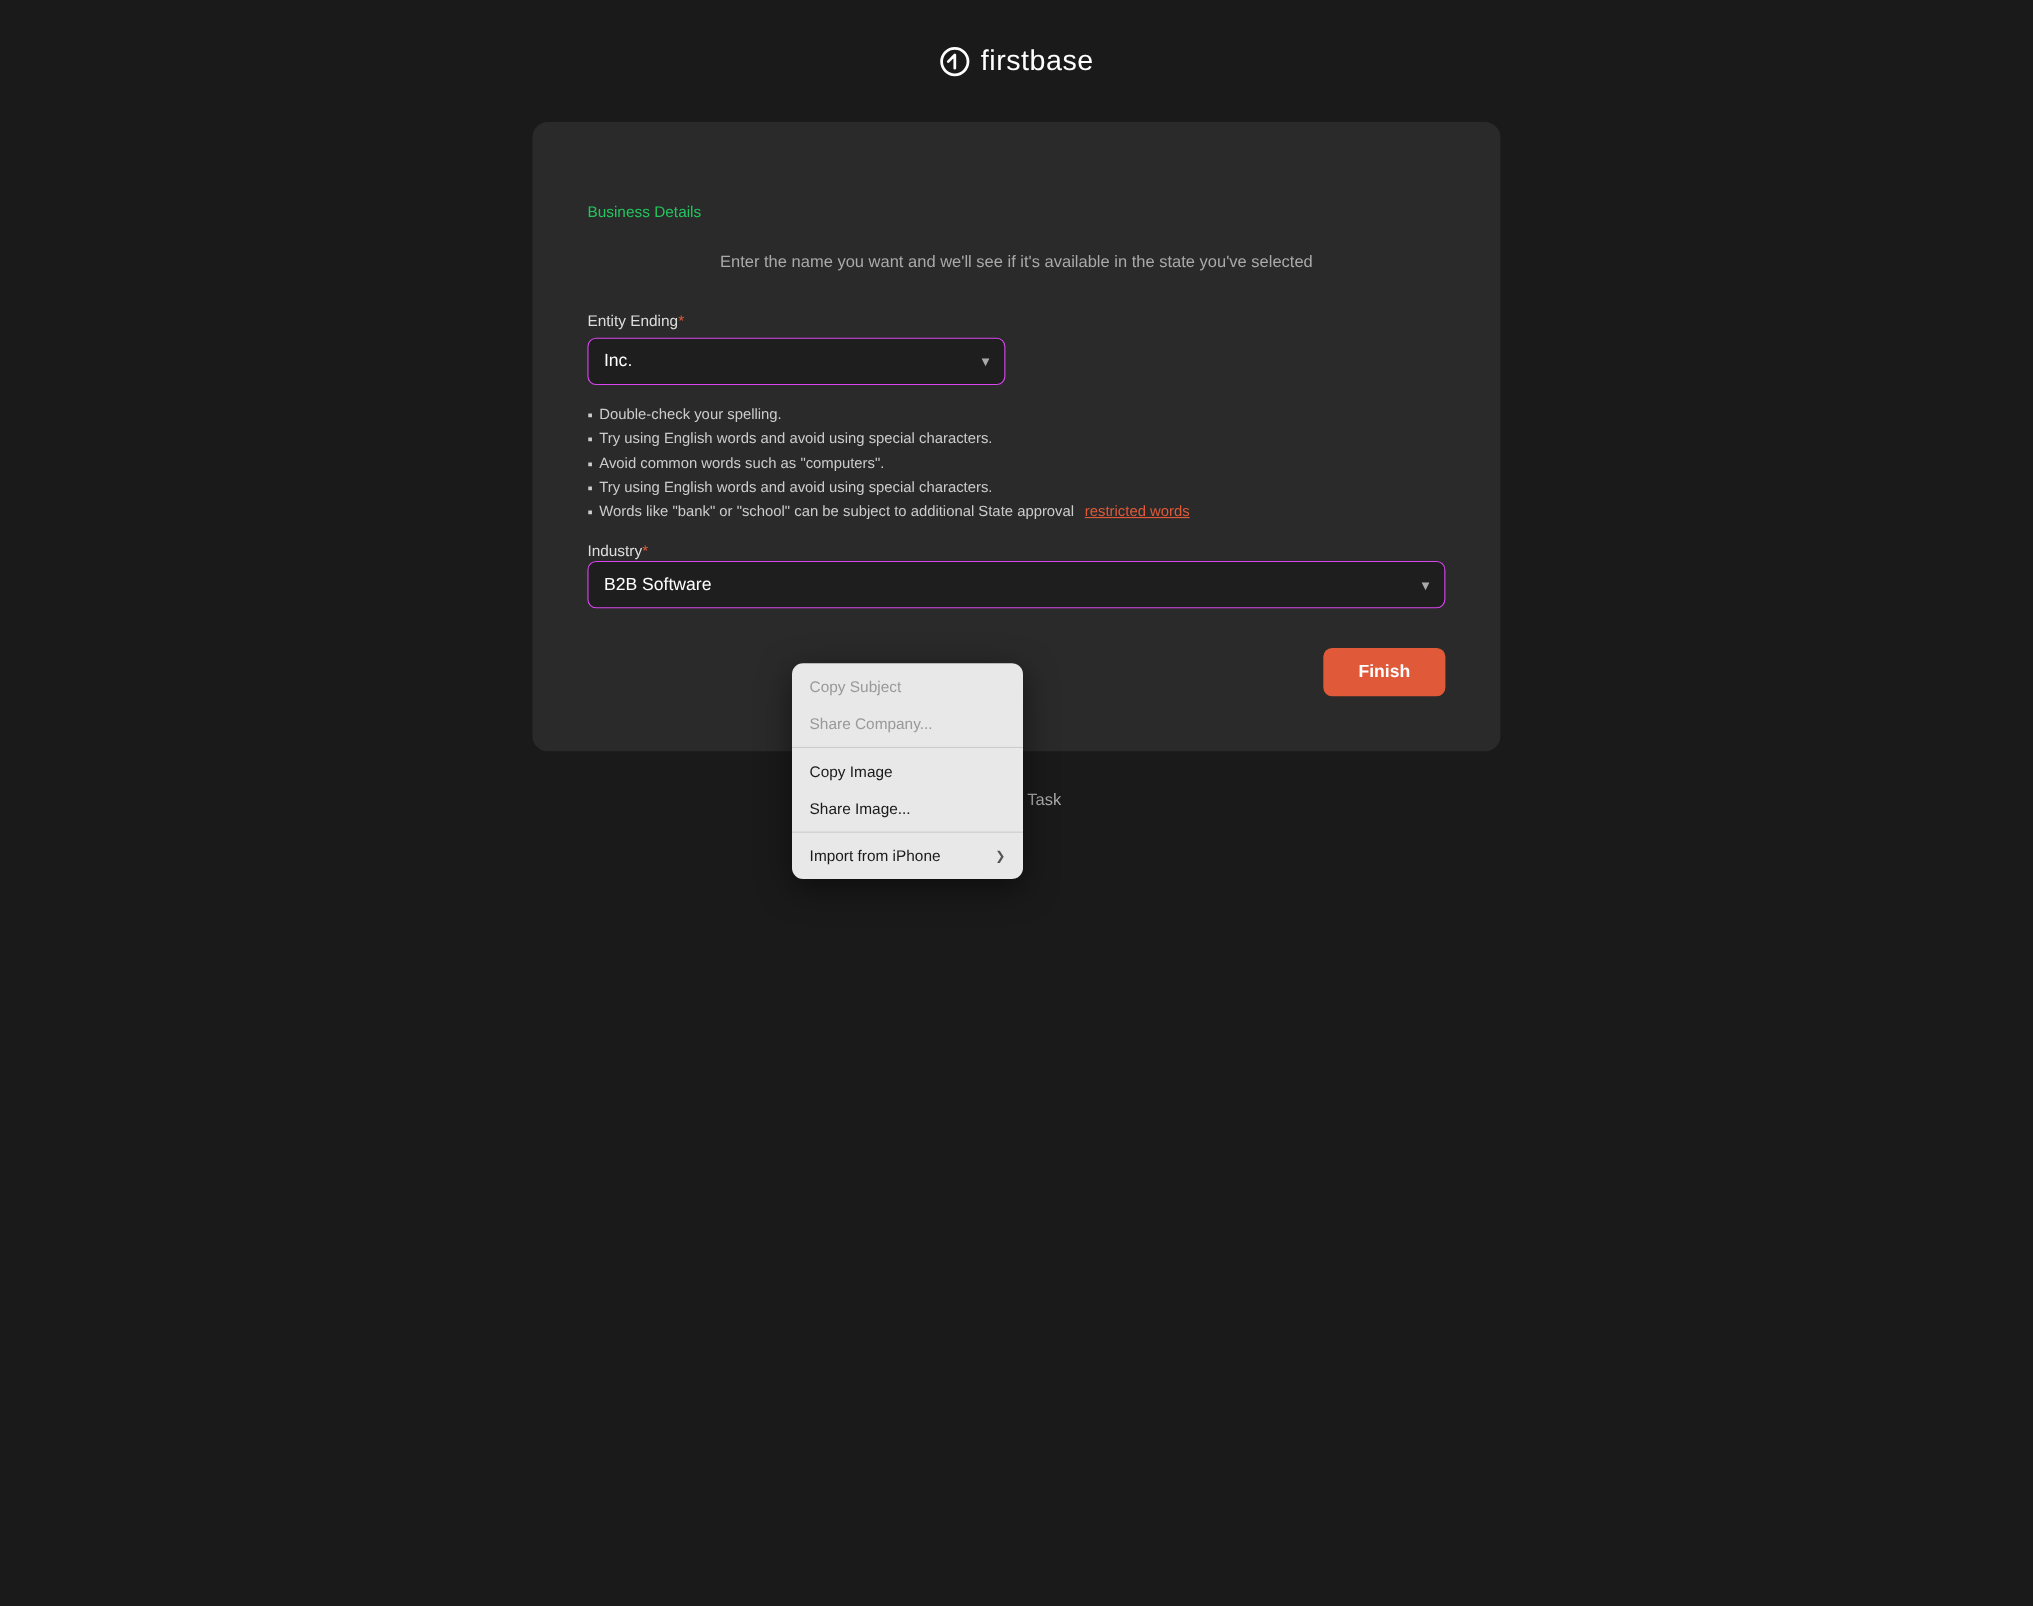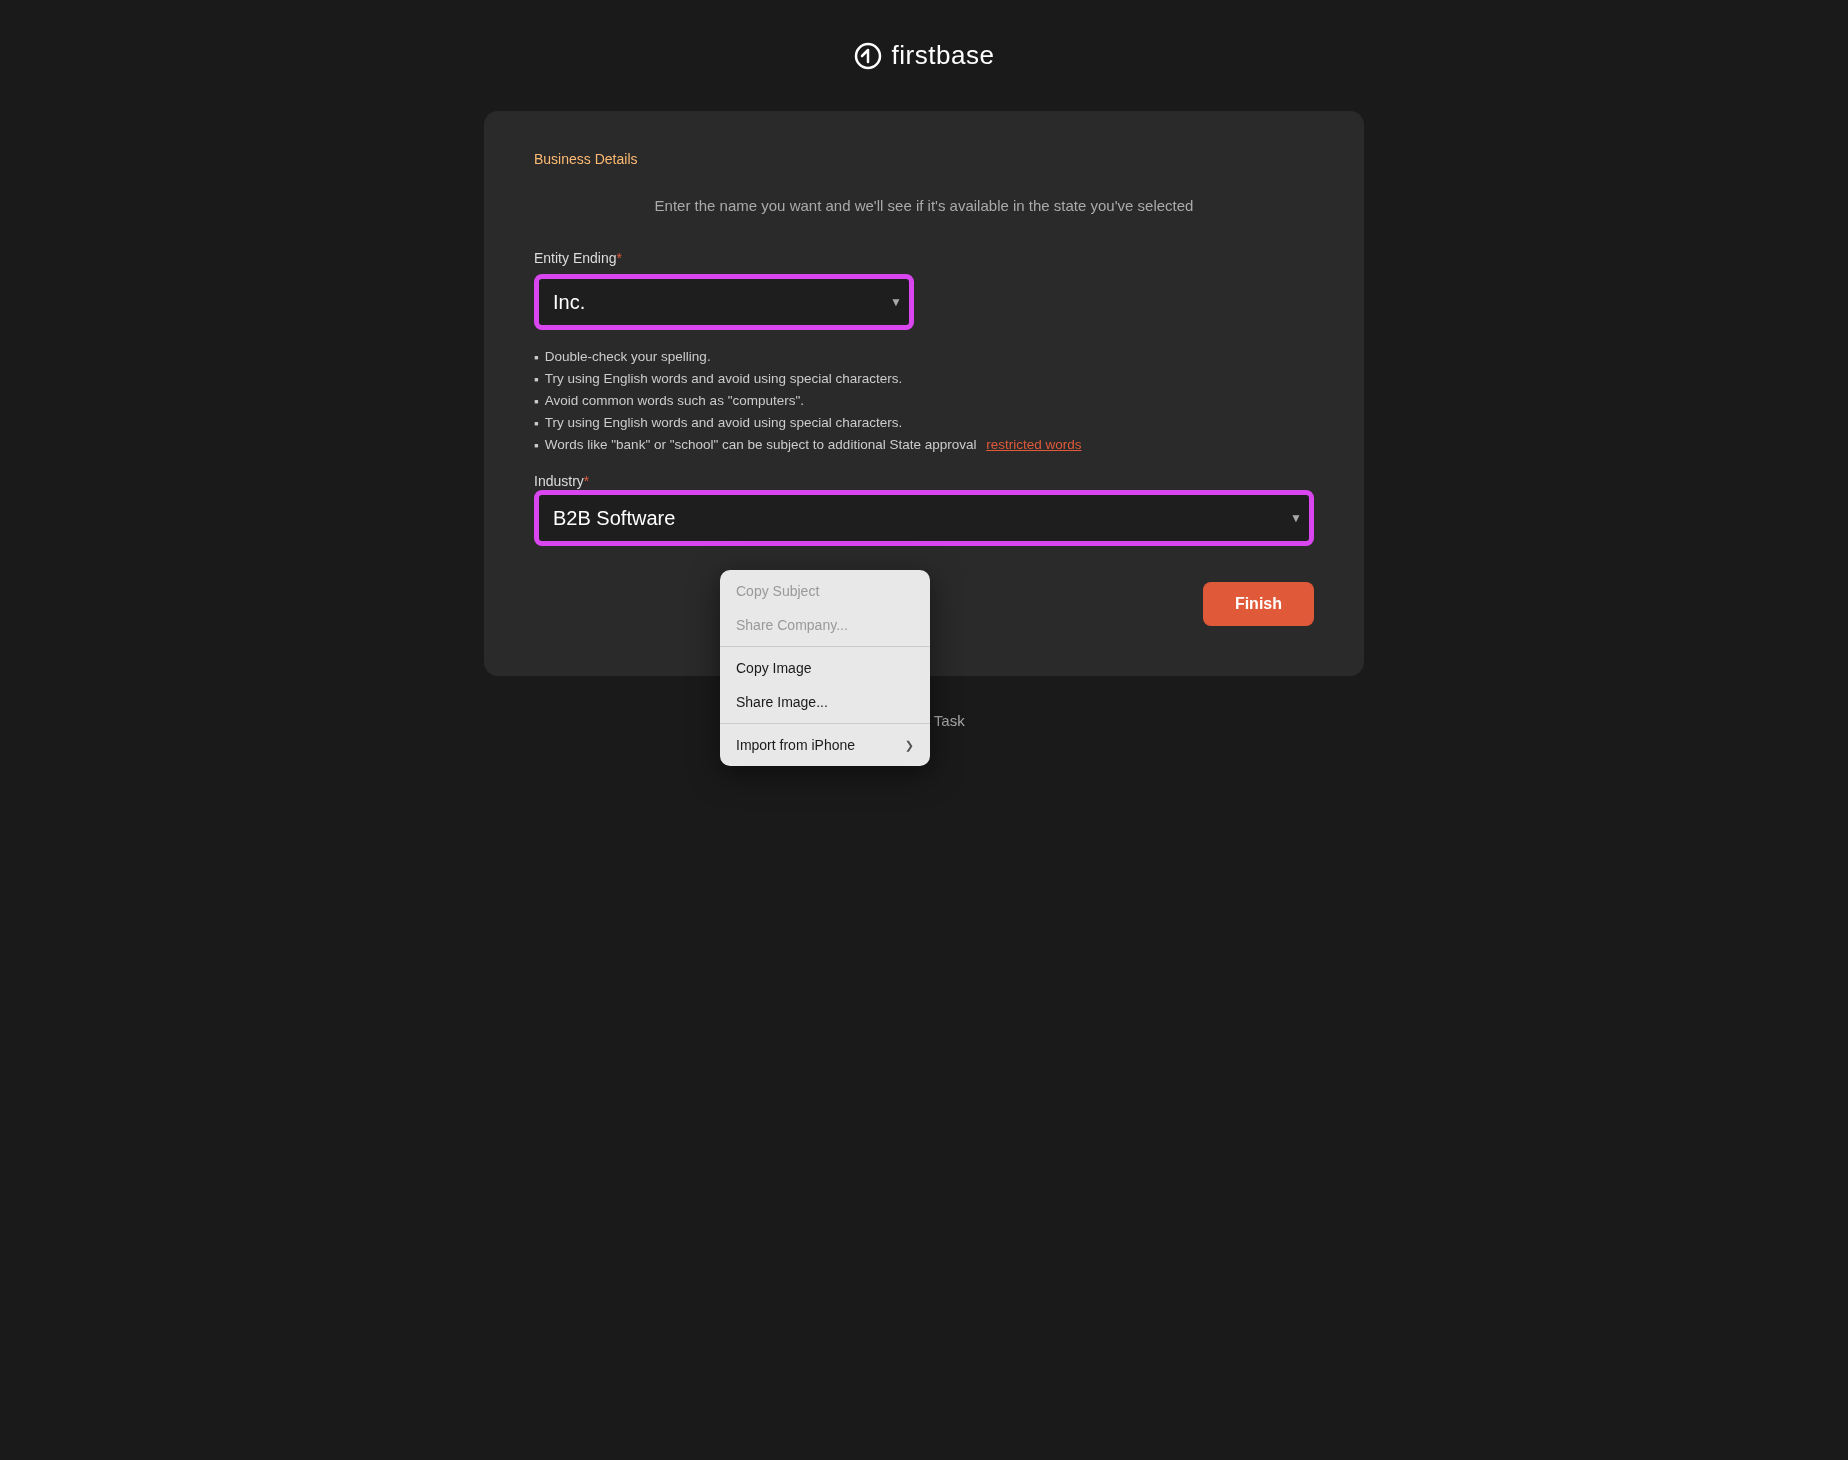--- a/index.html
+++ b/index.html
@@ -39,22 +39,23 @@
       background-color: #2a2a2a;
       border-radius: 14px;
       width: 100%;
       max-width: 880px;
       padding: 40px 50px 50px;
       position: relative;
     }
 
     .breadcrumb {
       font-size: 14px;
-      color: #fdba74;
+      color: #22c55e;
       margin-bottom: 30px;
+      margin-top: 33px;
     }
 
     .card-title {
       font-size: 30px;
       font-weight: 600;
       text-align: center;
       margin-bottom: 10px;
       color: #ffffff;
     }
 
@@ -113,24 +114,24 @@
       right: 12px;
       top: 50%;
       transform: translateY(-50%);
       width: 22px;
       height: 22px;
     }
 
     .form-select {
       width: 100%;
       background-color: #1e1e1e;
-      border: 5px solid #d946ef;
+      border: 1px solid #d946ef;
       border-radius: 8px;
       padding: 12px 40px 12px 14px;
-      font-size: 20px;
+      font-size: 16px;
       color: #ffffff;
       outline: none;
       appearance: none;
       -webkit-appearance: none;
       cursor: pointer;
     }
 
     .select-wrapper {
       position: relative;
     }

